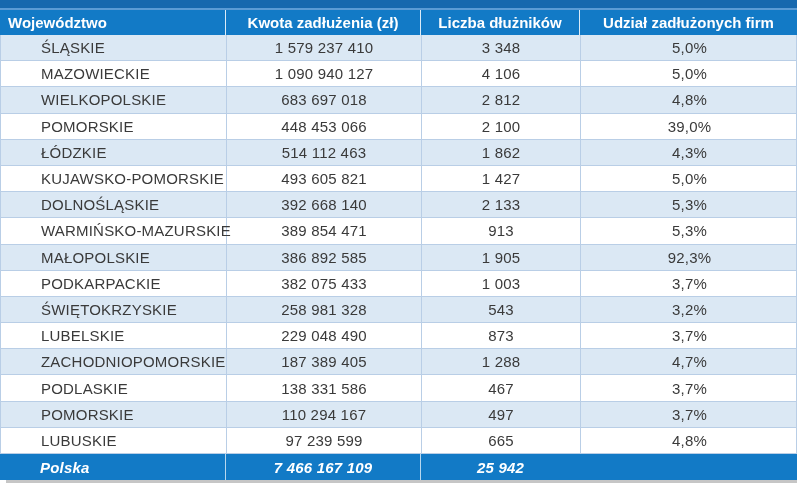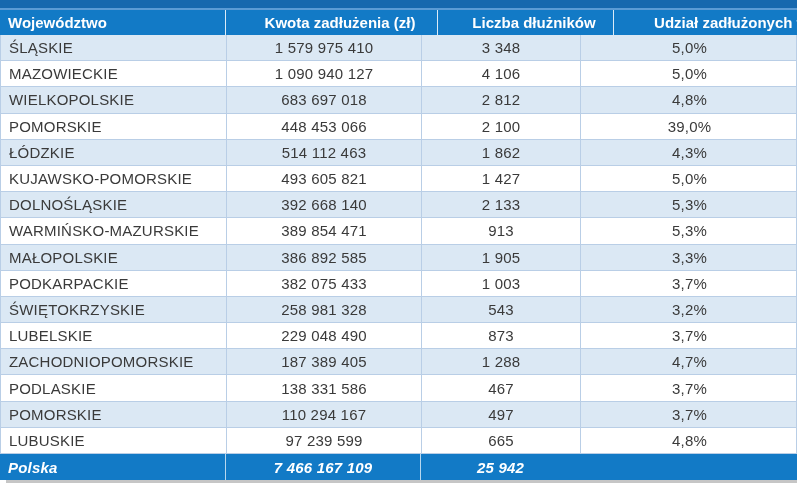--- a/index.html
+++ b/index.html
@@ -22,21 +22,20 @@
     display:grid;
     grid-template-columns:226px 195px 159px 217px;
     box-sizing:border-box;
   }
   .thead{
     width:797px;height:25px;
     background:#127AC6;
     color:#fff;
     font-weight:bold;
     font-size:15px;
-    gap:17px;
   }
   .thead .th{
     display:flex;align-items:center;justify-content:center;
     border-right:1px solid rgba(255,255,255,.85);
     box-sizing:border-box;
     white-space:nowrap;
   }
   .thead .th:last-child{border-right:none;}
   .thead .th.first{justify-content:flex-start;padding-left:8px;}
   .tbody{
@@ -54,21 +53,21 @@
   .tr:nth-child(odd){background:#DBE8F4;}
   .tr:nth-child(even){background:#FFFFFF;}
   .td{
     display:flex;align-items:center;justify-content:center;
     border-right:1px solid #B9CEE6;
     box-sizing:border-box;
     white-space:nowrap;
     letter-spacing:.2px;
   }
   .td:last-child{border-right:none;}
-  .td.first{justify-content:flex-start;padding-left:8px;}
+  .td.first{justify-content:flex-start;padding-left:8px;margin-left:32px;}
   .total{
     width:797px;height:26.2px;
     background:#127AC6;
     color:#fff;font-weight:bold;font-size:15px;
   }
   .total .td{border-right:1px solid rgba(255,255,255,.7);font-style:italic;}
   .total .td:last-child{border-right:none;}
   .shadow{
     width:791px;height:3px;
     margin-left:6px;
@@ -87,21 +86,21 @@
     <div class="th first">Województwo</div>
     <div class="th">Kwota zadłużenia (zł)</div>
     <div class="th">Liczba dłużników</div>
     <div class="th">Udział zadłużonych firm</div>
   </div>
 
   <div class="tbody">
 
     <div class="grid-row tr">
       <div class="td first">ŚLĄSKIE</div>
-      <div class="td">1 579 975 410</div>
+      <div class="td">1 579 237 410</div>
       <div class="td">3 348</div>
       <div class="td">5,0%</div>
     </div>
 
     <div class="grid-row tr">
       <div class="td first">MAZOWIECKIE</div>
       <div class="td">1 090 940 127</div>
       <div class="td">4 106</div>
       <div class="td">5,0%</div>
     </div>
@@ -145,21 +144,21 @@
       <div class="td first">WARMIŃSKO-MAZURSKIE</div>
       <div class="td">389 854 471</div>
       <div class="td">913</div>
       <div class="td">5,3%</div>
     </div>
 
     <div class="grid-row tr">
       <div class="td first">MAŁOPOLSKIE</div>
       <div class="td">386 892 585</div>
       <div class="td">1 905</div>
-      <div class="td">3,3%</div>
+      <div class="td">92,3%</div>
     </div>
 
     <div class="grid-row tr">
       <div class="td first">PODKARPACKIE</div>
       <div class="td">382 075 433</div>
       <div class="td">1 003</div>
       <div class="td">3,7%</div>
     </div>
 
     <div class="grid-row tr">

